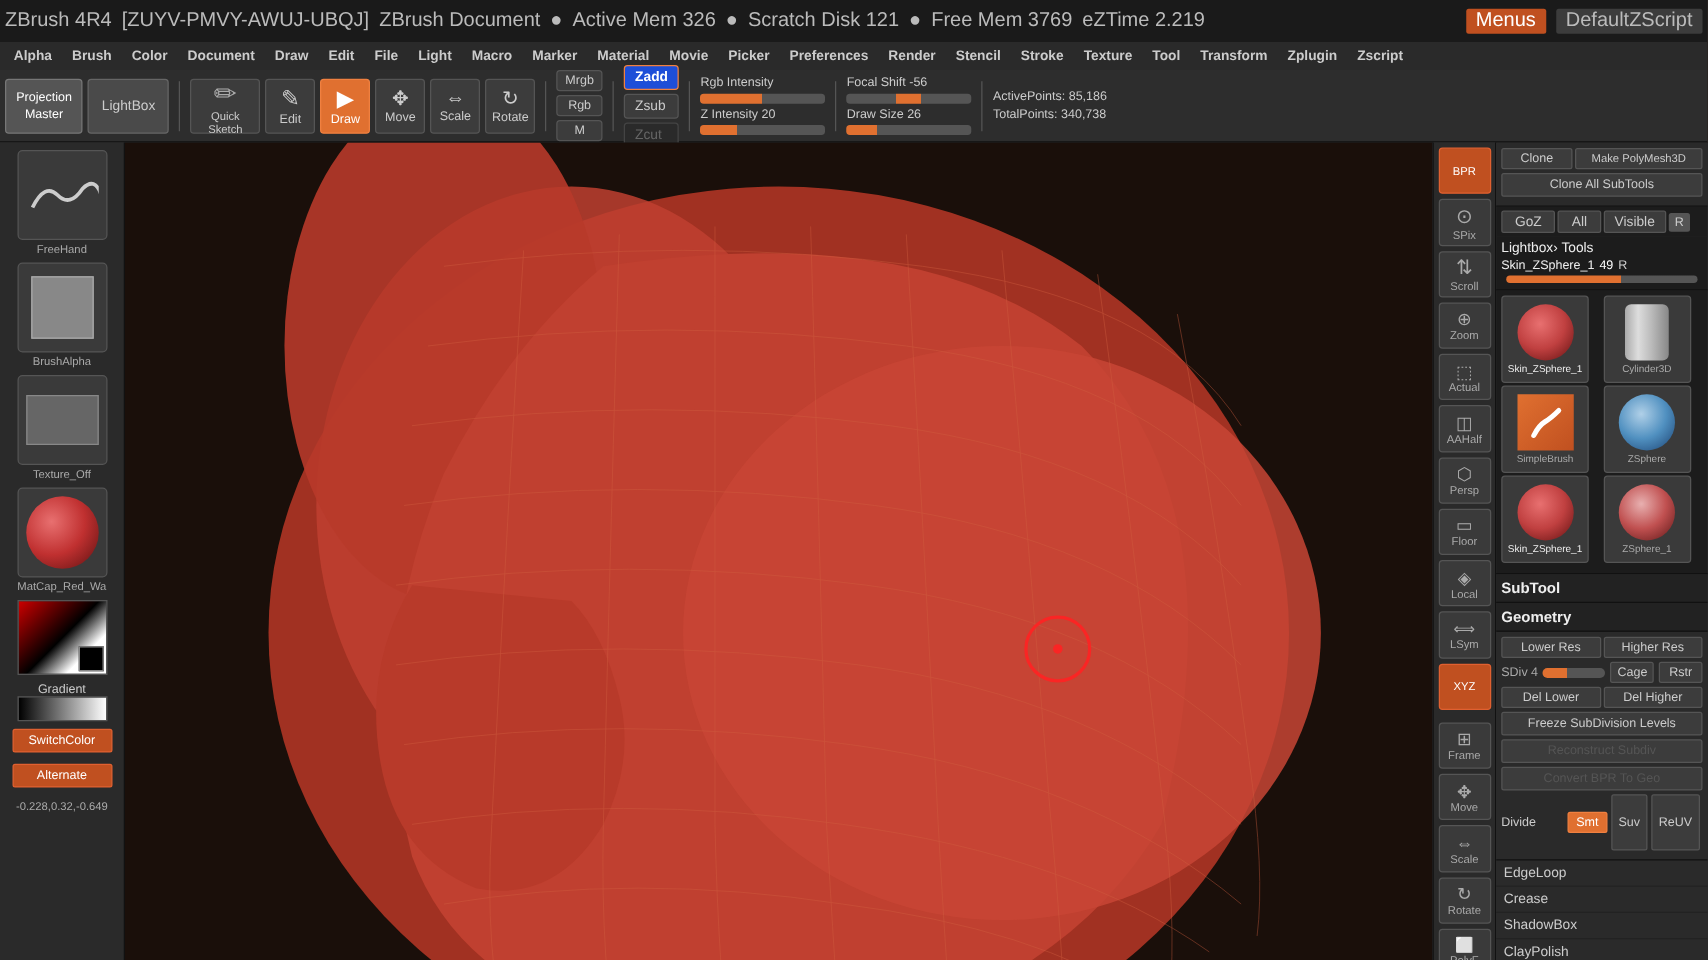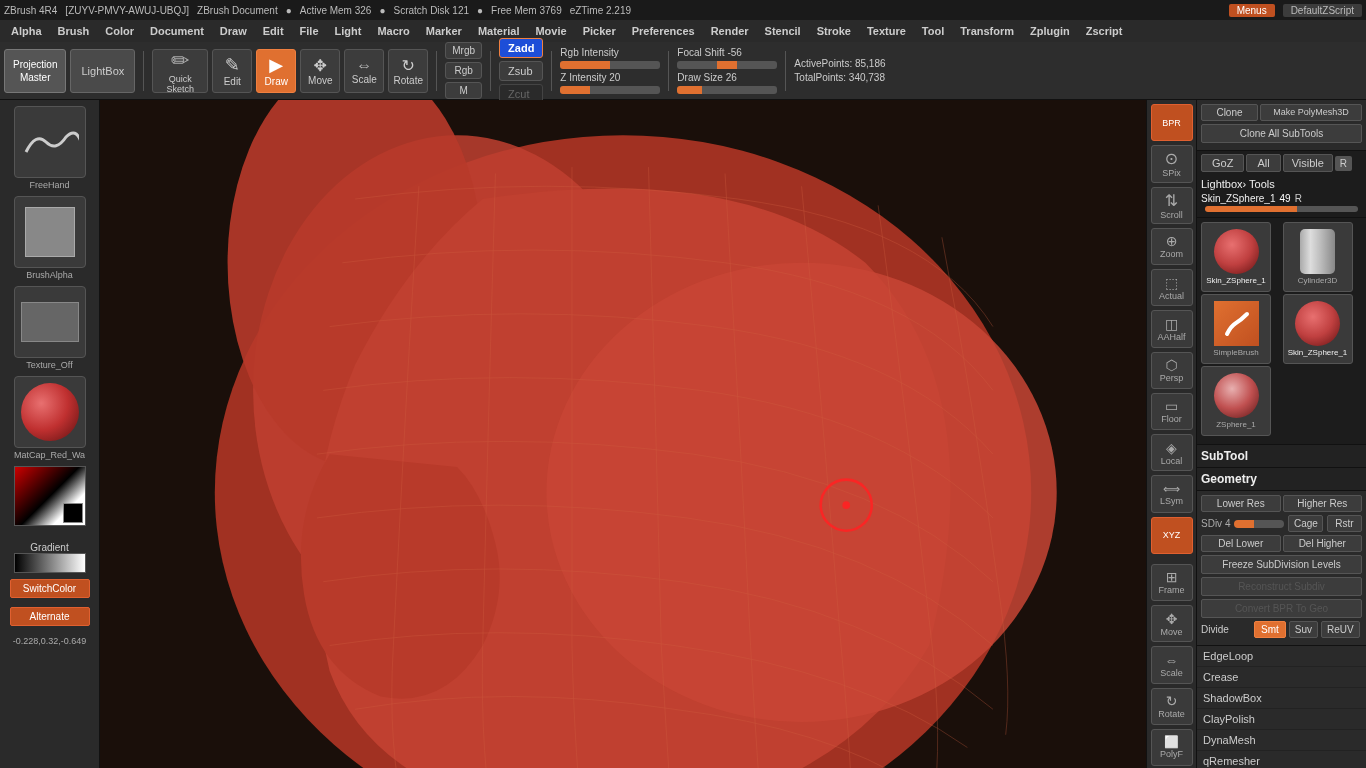--- a/index.html
+++ b/index.html
@@ -8,26 +8,26 @@
       height: 768px;
       background: #3a3a3a;
       font-family: Arial, sans-serif;
       font-size: 11px;
       color: #ccc;
       overflow: hidden;
     }
 
     
     #top-bar {
-      height: 20px;
+      height: 34px;
       background: #1a1a1a;
       display: flex;
       align-items: center;
       padding: 0 4px;
-      font-size: 10px;
+      font-size: 16px;
       color: #aaa;
       gap: 8px;
     }
     #top-bar span { color: #bbb; }
 
     
     #menu-bar {
       height: 22px;
       background: #2a2a2a;
       display: flex;
@@ -282,21 +282,21 @@
       height: 20px;
       bottom: 2px;
       right: 2px;
       background: #000;
       border: 1px solid #888;
     }
 
     .gradient-label {
       font-size: 10px;
       color: #ccc;
-      margin-top: 10px;
+      margin-top: 0;
     }
 
     .gradient-bar {
       width: 72px;
       height: 20px;
       background: linear-gradient(to right, #000, #fff);
       border: 1px solid #555;
       cursor: pointer;
     }
 
@@ -502,21 +502,21 @@
       font-size: 10px;
       padding: 2px 6px;
       cursor: pointer;
     }
     .suv-btn {
       background: #3c3c3c;
       border: 1px solid #555;
       border-radius: 2px;
       color: #ccc;
       font-size: 10px;
-      padding: 2px 5px;
+      padding: 16px 5px;
       cursor: pointer;
     }
 
     .section-item {
       padding: 4px 6px;
       font-size: 11px;
       color: #ccc;
       cursor: pointer;
       border-bottom: 1px solid #222;
     }
@@ -924,20 +924,24 @@
 
         <div class="tool-thumb">
           <div style="width:45px;height:45px;background:linear-gradient(135deg,#e07030,#c05020);display:flex;align-items:center;justify-content:center;">
             <svg width="35" height="35" viewBox="0 0 35 35">
                 <path d="M8,28 Q12,20 17,17 Q22,14 28,8" stroke="#fff" stroke-width="4" fill="none" stroke-linecap="round"></path>
               </svg>
           </div>
           <span style="font-size:8px;margin-top:2px;">SimpleBrush</span>
         </div>
 
+        <div class="tool-thumb">
+          <div class="zsphere-thumb" style="background:radial-gradient(circle at 40% 35%, #b0d0e8 0%, #5090c0 50%, #1a4070 100%);"></div>
+          <span style="font-size:8px;margin-top:2px;">ZSphere</span>
+        </div>
 
         <div class="tool-thumb">
           <div class="zsphere-thumb"></div>
           <span style="font-size:8px;margin-top:2px;color:#eee;">Skin_ZSphere_1</span>
         </div>
 
         <div class="tool-thumb">
           <div class="zsphere-thumb" style="background:radial-gradient(circle at 40% 35%, #e8b0b0 0%, #c05050 50%, #5a1515 100%);"></div>
           <span style="font-size:8px;margin-top:2px;">ZSphere_1</span>
         </div>

